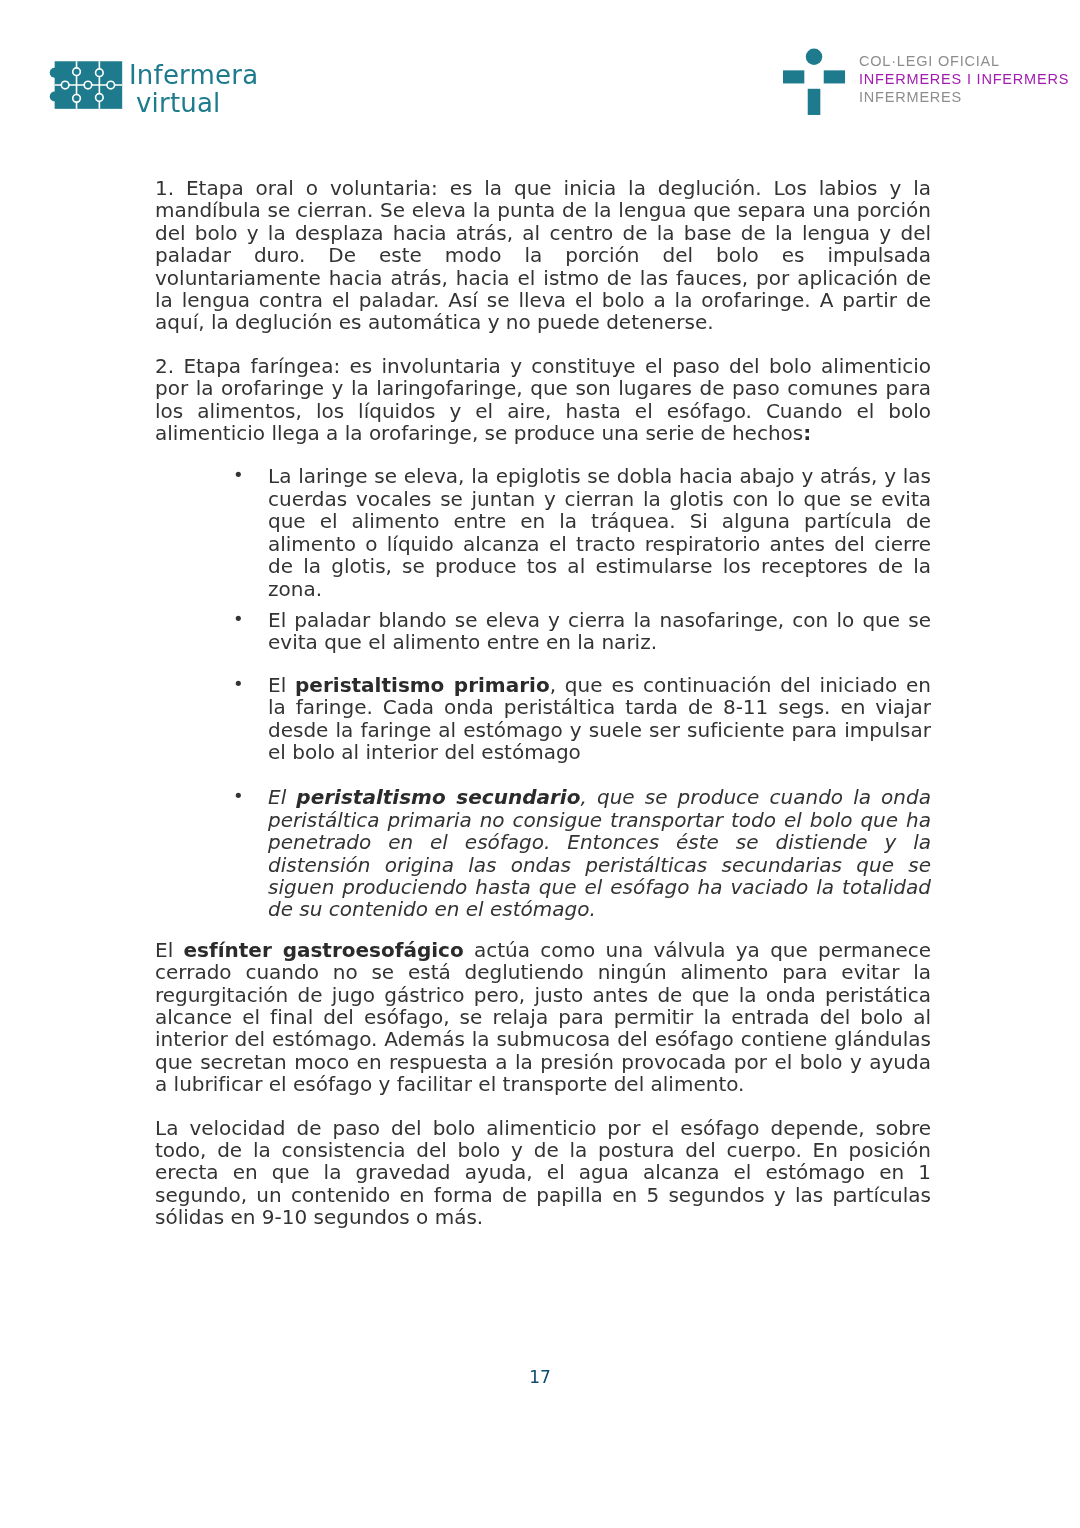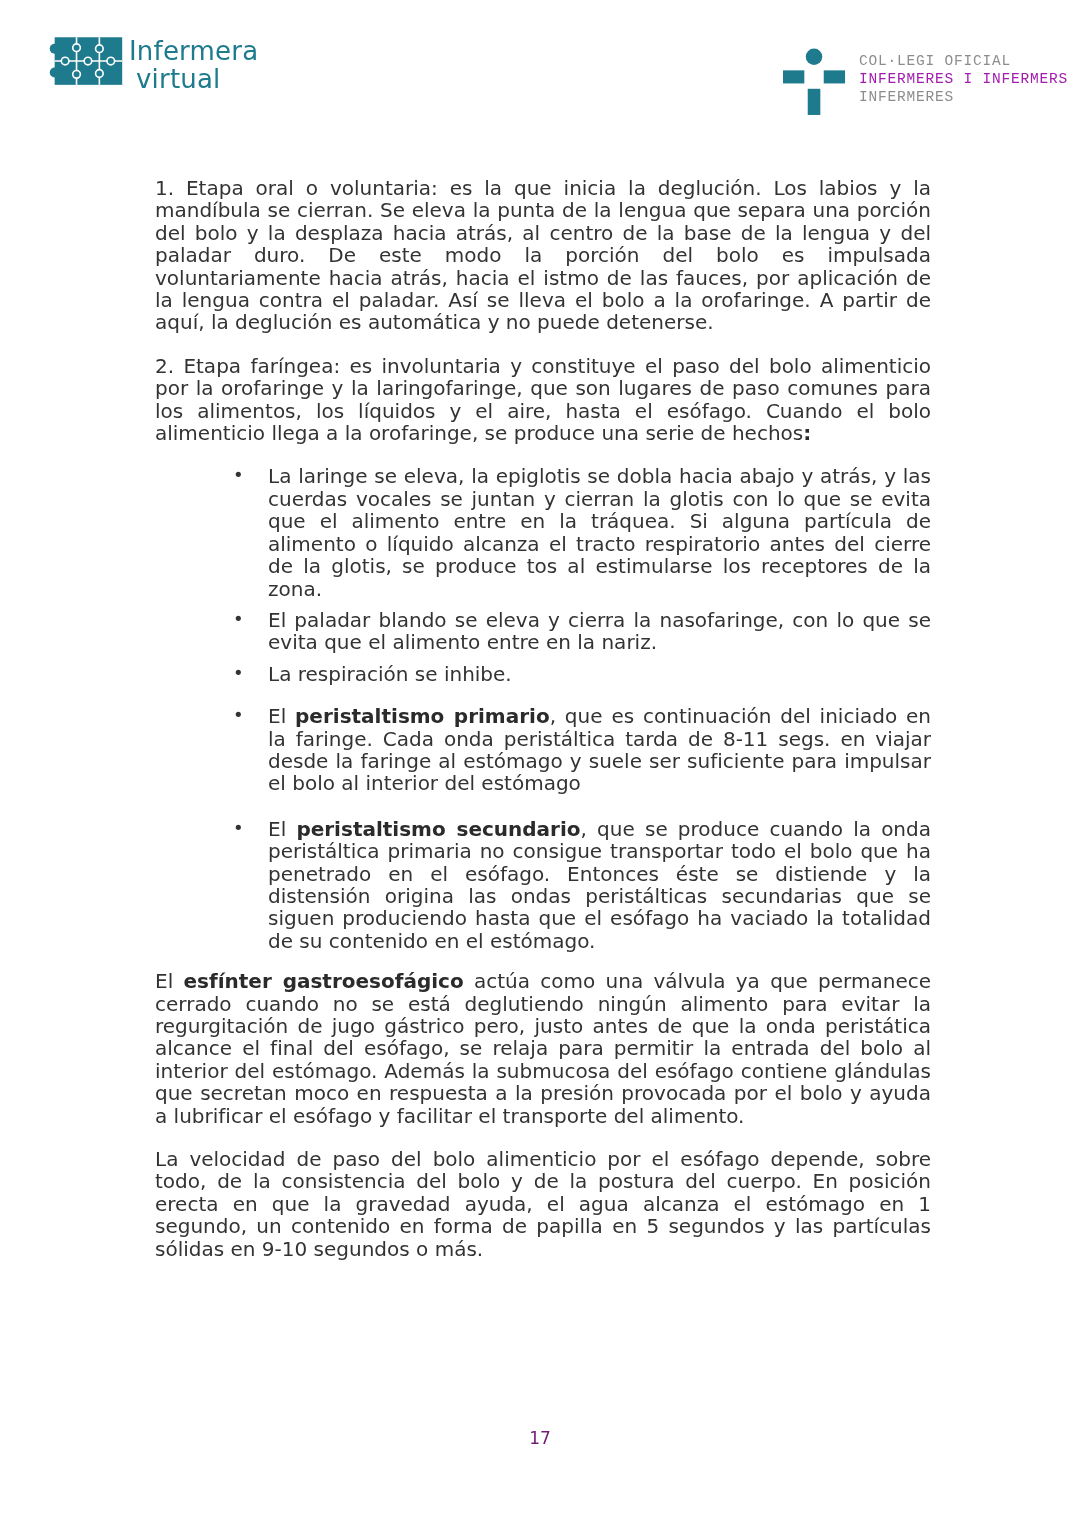--- a/index.html
+++ b/index.html
@@ -7,41 +7,41 @@
     position:relative;
     width:1080px; height:1528px;
     background:#ffffff;
     margin:0 auto;
     font-family:"DejaVu Sans", sans-serif;
     overflow:hidden;
   }
 
   
   .logo-left {
-    position:absolute; left:48px; top:36px;
+    position:absolute; left:48px; top:60px;
     display:flex; align-items:flex-start;
   }
   .logo-left svg { display:block; }
   .iv-text {
     margin-left:3px; margin-top:1px;
     font-size:26px; line-height:28px;
     font-weight:500; color:#1d7b8d;
     letter-spacing:0.2px;
   }
   .iv-text .l2 { display:block; margin-left:7px; }
 
   
   .logo-right {
     position:absolute; left:783px; top:47px;
     display:flex; align-items:flex-start;
   }
   .logo-right svg { display:block; }
   .coib-text {
     margin-left:12px; margin-top:5px;
-    font-family:Liberation Mono, monospace;
+    font-family:Liberation Sans, sans-serif;
     font-size:14.5px; line-height:18px;
     letter-spacing:0.8px;
   }
   .coib-text .gray { color:#8d8d8d; }
   .coib-text .teal { color:#a21caf; }
   .coib-text span { display:block; white-space:nowrap; }
 
   
   .content {
     position:absolute; left:155px; top:177px; width:776px;
@@ -54,26 +54,26 @@
   ul.bullets { list-style:none; margin:0 0 20px 0; padding:0; }
   ul.bullets li { position:relative; padding-left:113px; margin-bottom:9px; }
   ul.bullets li:last-child { margin-bottom:0; }
   ul.bullets li::before {
     content:"\2022";
     position:absolute; left:78px; top:-1px;
     font-size:18px; color:#333333;
   }
   ul.bullets.wide { margin-bottom:18px; }
   ul.bullets.wide li { margin-bottom:23px; }
-  ul.bullets.wide li:last-child { margin-bottom:0; }
+  ul.bullets.wide li:last-child { margin-bottom:0;font-style:italic; }
 
   
   .page-number {
-    position:absolute; left:0; top:1428px; width:100%;
-    text-align:center; font-size:17px; color:#701a75;
+    position:absolute; left:0; top:1367px; width:100%;
+    text-align:center; font-size:17px; color:#0c4a6e;
   }
 </style>
 </head>
 <body>
 
 <div class="page">
 
   <div class="logo-left">
     <svg width="78" height="52" viewBox="0 0 82 54" aria-hidden="true">
       <rect x="7" y="1" width="71" height="50" fill="#1d7b8d"></rect>
@@ -110,21 +110,20 @@
     </div>
   </div>
 
   <main class="content">
     <p><span>1. Etapa oral o voluntaria: es la que inicia la deglución. Los labios y la mandíbula se cierran. Se eleva la punta de la lengua que separa una porción del bolo y la desplaza hacia atrás, al centro de la base de la lengua y del paladar duro. De este modo la porción del bolo es impulsada voluntariamente hacia atrás, hacia el istmo de las fauces, por aplicación de la lengua contra el paladar. Así se lleva el bolo a la orofaringe. A partir de aquí, la deglución es automática y no puede detenerse.</span></p>
     <p><span>2. Etapa faríngea: es involuntaria y constituye el paso del bolo alimenticio por la orofaringe y la laringofaringe, que son lugares de paso comunes para los alimentos, los líquidos y el aire, hasta el esófago. Cuando el bolo alimenticio llega a la orofaringe, se produce una serie de hechos</span><strong>:</strong></p>
 
     <ul class="bullets">
       <li><span>La laringe se eleva, la epiglotis se dobla hacia abajo y atrás, y las cuerdas vocales se juntan y cierran la glotis con lo que se evita que el alimento entre en la tráquea.  Si alguna partícula de alimento o líquido alcanza el tracto respiratorio antes del cierre de la glotis, se produce tos al estimularse los receptores de la zona.</span></li>
       <li><span>El paladar blando se eleva y cierra la nasofaringe, con lo que se evita que el alimento entre en la nariz.</span></li>
-      <li><span>La respiración se inhibe.</span></li>
     </ul>
 
 
     <ul class="bullets wide">
       <li><span>El </span><strong>peristaltismo primario</strong><span>, que es continuación del iniciado en la faringe. Cada onda peristáltica tarda de 8-11 segs. en viajar desde la faringe al estómago y suele ser suficiente para impulsar el bolo al interior del estómago</span></li>
       <li><span>El </span><strong>peristaltismo secundario</strong><span>, que se produce cuando la onda peristáltica primaria no consigue transportar todo el bolo que ha penetrado en el esófago. Entonces éste se distiende y la distensión origina las ondas peristálticas secundarias que se siguen produciendo hasta que el esófago ha vaciado la totalidad de su contenido en el estómago.</span></li>
     </ul>
 
     <p><span>El </span><strong>esfínter gastroesofágico</strong><span> actúa como una válvula ya que permanece cerrado cuando no se está deglutiendo ningún alimento para evitar la regurgitación de jugo gástrico pero, justo antes de que la onda peristática alcance el final del esófago, se relaja para permitir la entrada del bolo al interior del estómago. Además la submucosa del esófago contiene glándulas que secretan moco en respuesta a la presión provocada por el bolo y ayuda a lubrificar el esófago y facilitar el transporte del alimento.</span></p>
     <p><span>La velocidad de paso del bolo alimenticio por el esófago depende, sobre todo, de la consistencia del bolo y de la postura del cuerpo. En posición erecta en que la gravedad ayuda, el agua alcanza el estómago en 1 segundo, un contenido en forma de papilla en 5 segundos y las partículas sólidas en 9-10 segundos o más.</span></p>

